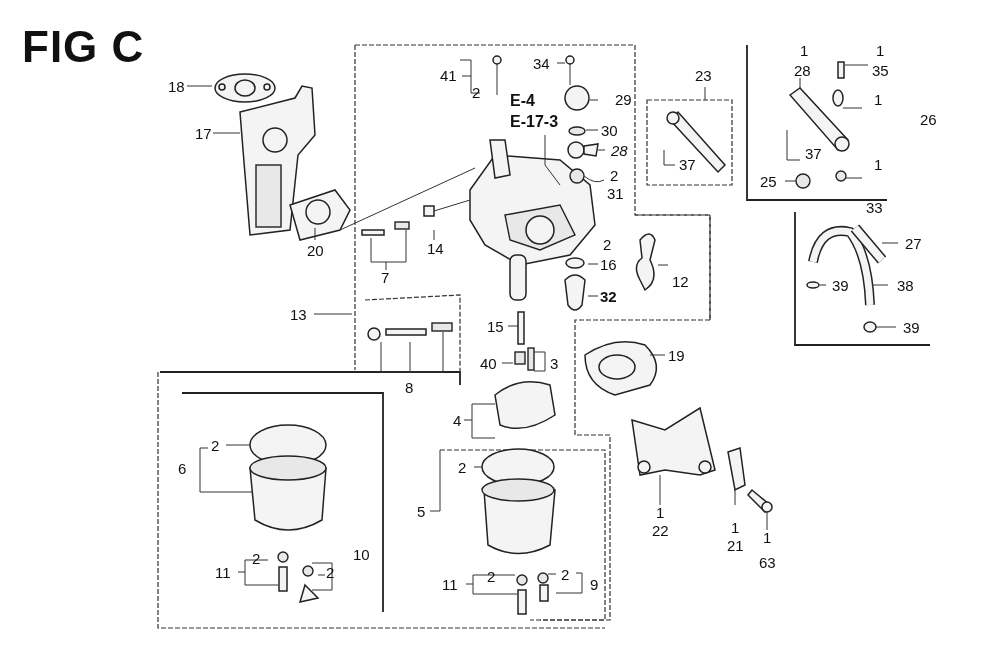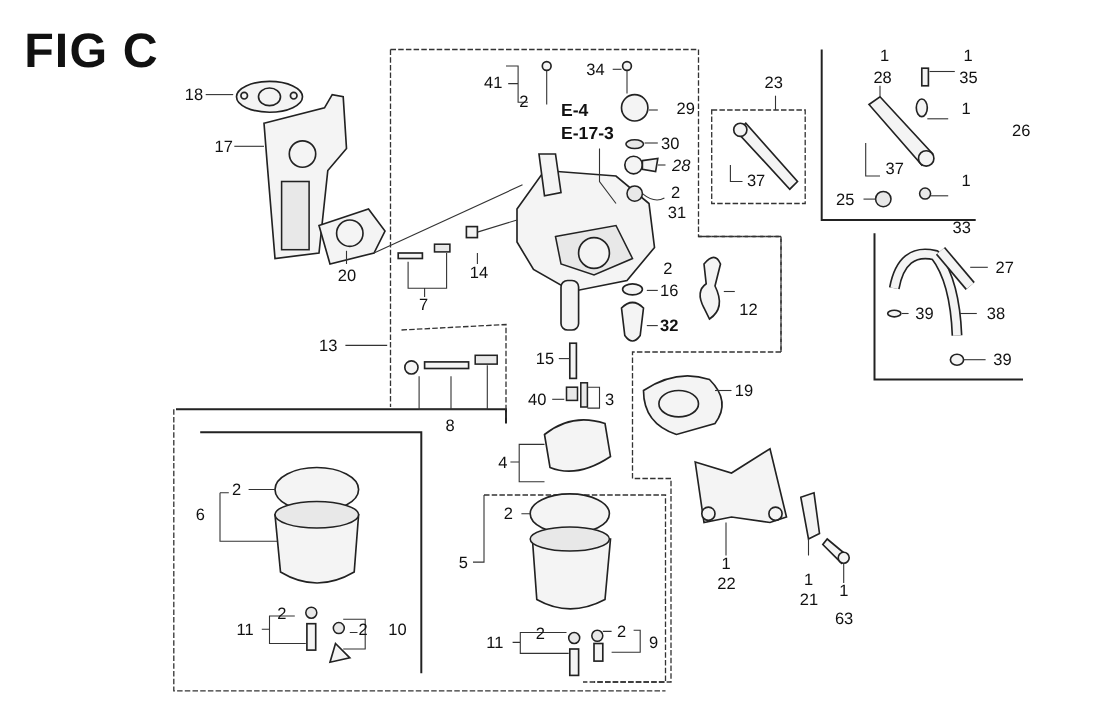--- a/index.html
+++ b/index.html
@@ -288,21 +288,21 @@
 <div class="lbl" style="left:405px;top:380px;">8</div>
 <div class="lbl" style="left:480px;top:356px;">40</div>
 <div class="lbl" style="left:550px;top:356px;">3</div>
 <div class="lbl" style="left:668px;top:348px;">19</div>
 <div class="lbl" style="left:453px;top:413px;">4</div>
 <div class="lbl" style="left:211px;top:438px;">2</div>
 <div class="lbl" style="left:178px;top:461px;">6</div>
 <div class="lbl" style="left:215px;top:565px;">11</div>
 <div class="lbl" style="left:252px;top:551px;">2</div>
 <div class="lbl" style="left:326px;top:565px;">2</div>
-<div class="lbl" style="left:353px;top:565px;">10</div>
+<div class="lbl" style="left:353px;top:547px;">10</div>
 <div class="lbl" style="left:458px;top:460px;">2</div>
 <div class="lbl" style="left:417px;top:504px;">5</div>
 <div class="lbl" style="left:442px;top:577px;">11</div>
 <div class="lbl" style="left:487px;top:569px;">2</div>
 <div class="lbl" style="left:561px;top:567px;">2</div>
 <div class="lbl" style="left:590px;top:577px;">9</div>
 <div class="lbl" style="left:656px;top:505px;">1</div>
 <div class="lbl" style="left:652px;top:523px;">22</div>
 <div class="lbl" style="left:731px;top:520px;">1</div>
 <div class="lbl" style="left:727px;top:538px;">21</div>

